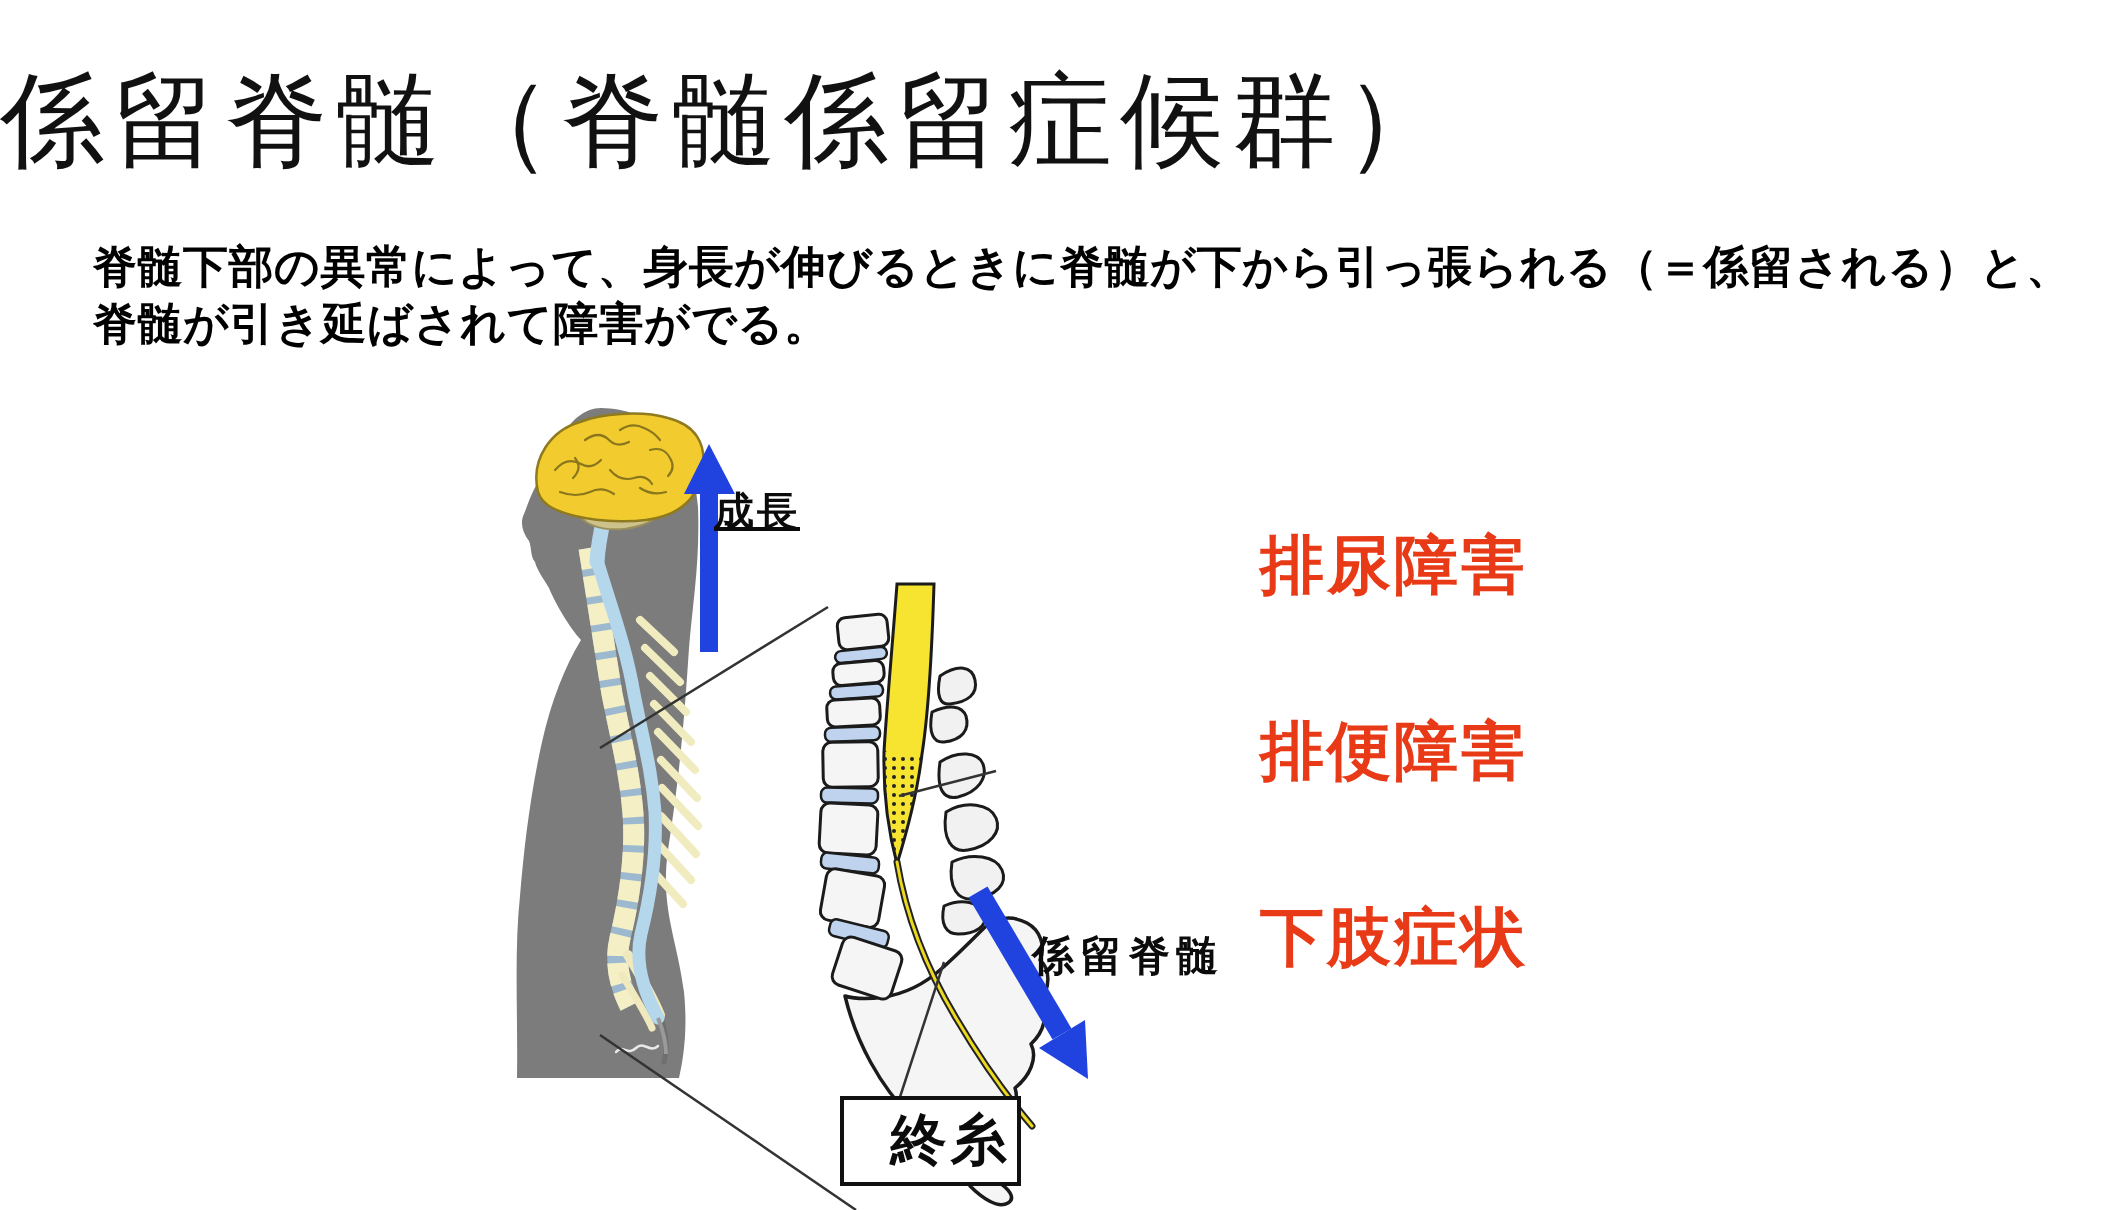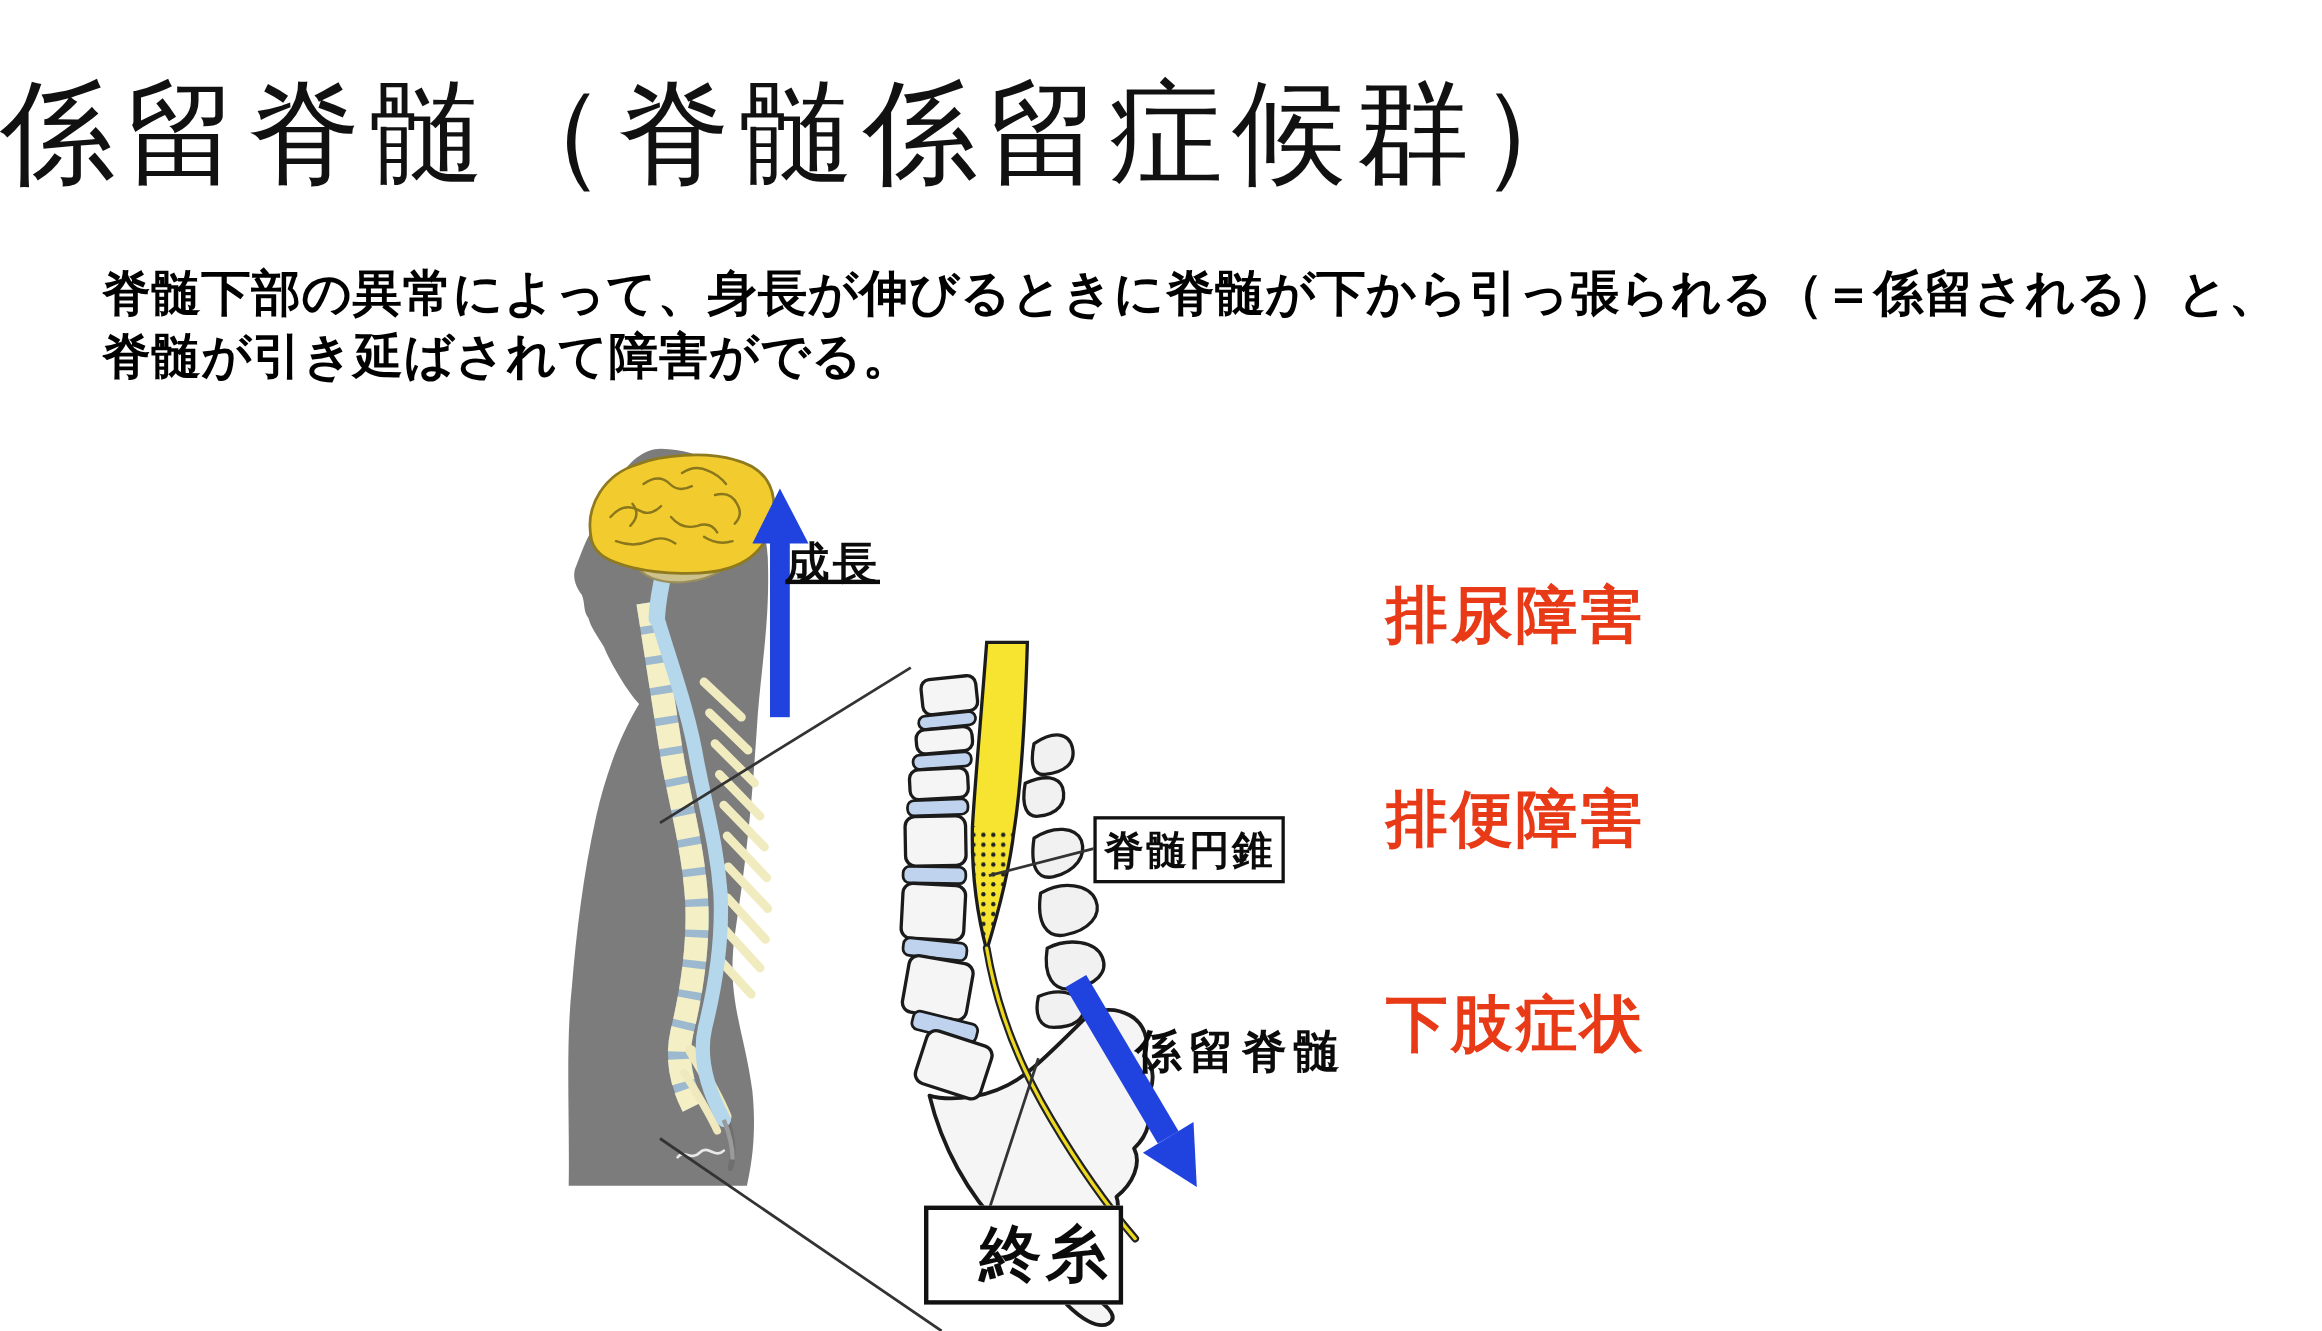--- a/index.html
+++ b/index.html
@@ -20,21 +20,21 @@
     position:absolute;font-weight:700;color:#0b0b0b;white-space:nowrap;
   }
   .growth{left:714px;top:484px;font-size:40px;letter-spacing:3px;text-decoration:underline;}
   .tethered{left:1032px;top:928px;font-size:42px;letter-spacing:6px;}
   .boxed{
     background:#ffffff;border:3px solid #111;display:flex;align-items:center;justify-content:center;
   }
   .conus-box{left:994px;top:742px;width:168px;height:55px;font-size:37px;letter-spacing:2px;}
   .filum-box{left:840px;top:1096px;width:133px;height:82px;border-width:4px;font-size:56px;letter-spacing:4px;padding-left:40px;}
   .symptom{
-    position:absolute;left:1260px;font-size:56px;font-weight:800;color:#E83A17;
+    position:absolute;left:1260px;font-size:64px;font-weight:800;color:#E83A17;
     letter-spacing:3px;white-space:nowrap;
   }
   .sym-0{top:522px;}
   .sym-1{top:708px;}
   .sym-2{top:894px;}
 </style>
 </head>
 <body>
 
 <div class="slide">
@@ -182,23 +182,20 @@
         <line x1="978" y1="892" x2="1062" y2="1034" stroke="#2043DF" stroke-width="22"></line>
         <polygon points="1039,1048 1085,1020 1088,1079" fill="#2043DF"></polygon>
       </g>
 
       <line x1="996" y1="771" x2="899" y2="796" stroke="#333" stroke-width="2.5"></line>
       <line x1="944" y1="962" x2="900" y2="1097" stroke="#333" stroke-width="2.5"></line>
     </g>
   </svg>
 
   <div class="fig-label growth">成長</div>
-  <div class="fig-label boxed conus-box">
-    <span>脊髄円錐</span>
-  </div>
   <div class="fig-label tethered">係留脊髄</div>
   <div class="fig-label boxed filum-box">
     <span>終糸</span>
   </div>
 
   <div class="symptom sym-0">排尿障害</div>
   <div class="symptom sym-1">排便障害</div>
   <div class="symptom sym-2">下肢症状</div>
 
 </div>

